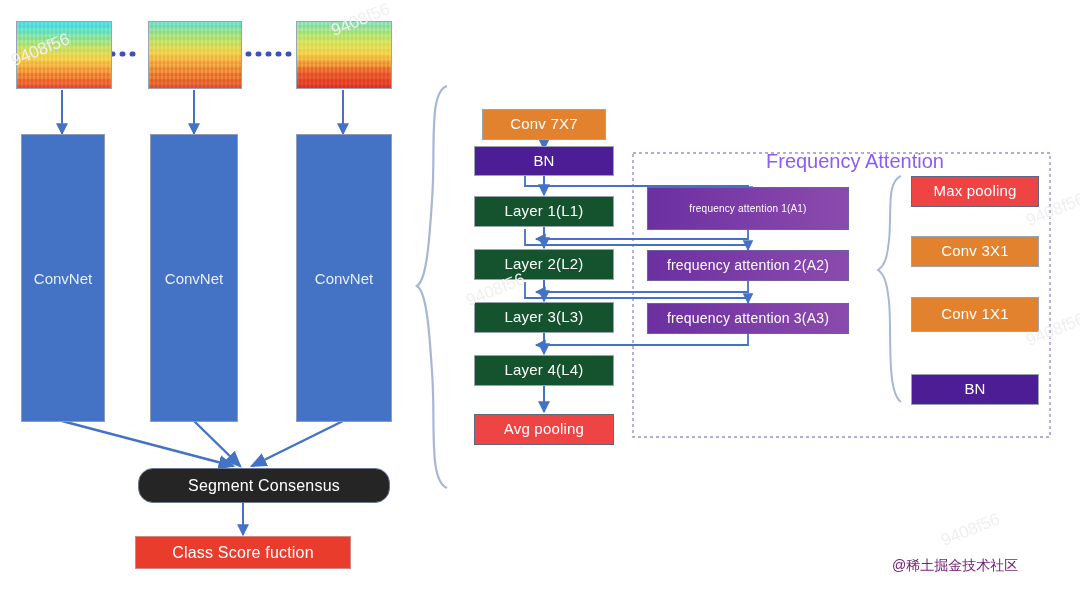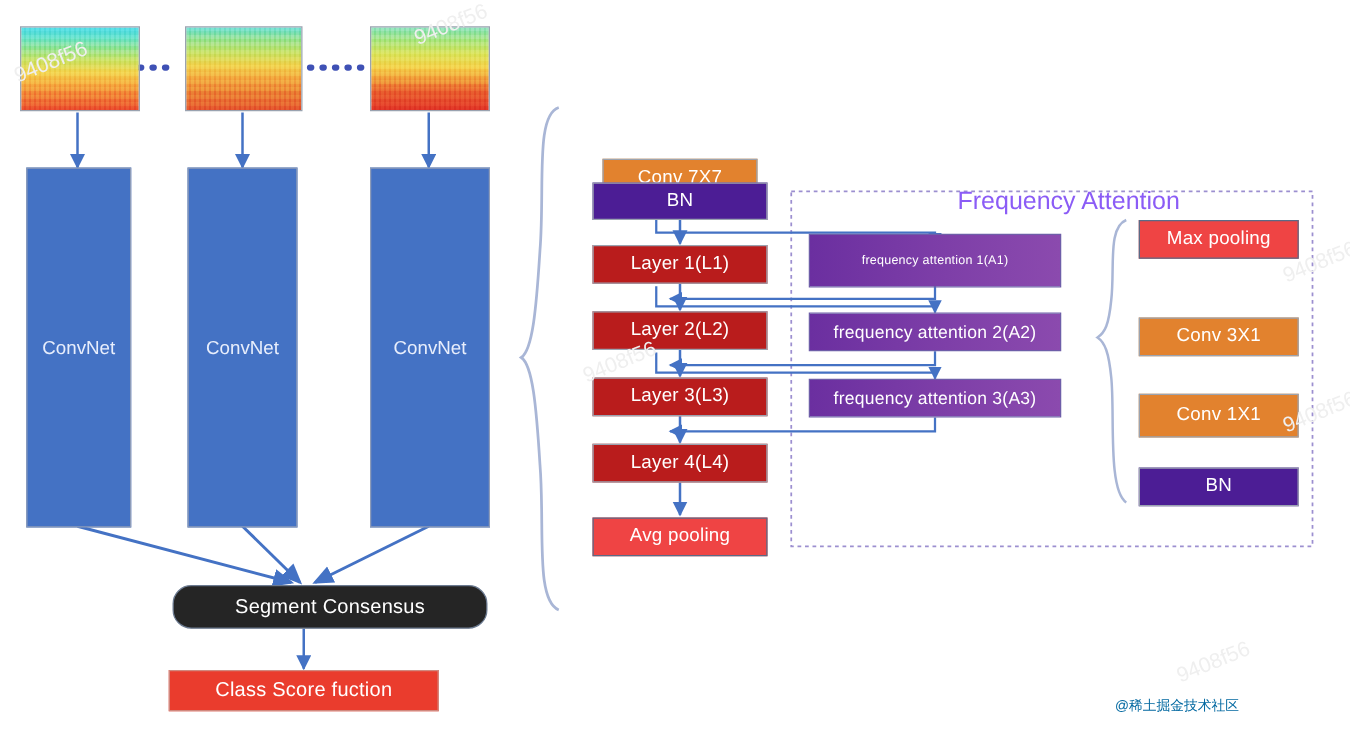--- a/index.html
+++ b/index.html
@@ -2,23 +2,23 @@
 <html><head>
 <meta charset="utf-8">
 <style>
   html,body{margin:0;padding:0;background:#ffffff;}
   body{width:1080px;height:598px;position:relative;overflow:hidden;
        font-family:"Liberation Sans","DejaVu Sans",sans-serif;}
   #canvas{position:absolute;inset:0;width:1080px;height:598px;}
   .blk{position:absolute;box-sizing:border-box;display:flex;align-items:center;
        justify-content:center;color:#ffffff;border:1px solid #9aa3b0;
        letter-spacing:.2px;text-align:center;line-height:1.1;}
-  .blk.orange{background:#E2822E;margin-top:18px;}
+  .blk.orange{background:#E2822E;}
   .blk.green{background:#4c1d95;}
-  .blk.blue{background:#b91c1c;}
+  .blk.blue{background:#14532d;}
   .blk.navy{background:#ef4444;border-color:#5a6a86;}
   .blk.purple{background:linear-gradient(90deg,#6B2FA0 0%,#7E3FA8 55%,#8B4AAE 100%);
               border-color:#6e5ea8;}
   .blk.black{background:#252525;border-color:#6b7a90;}
   .blk.red{background:#EA3C2D;border-color:#d0897f;}
   .convnet{position:absolute;background:#4472C4;border:1px solid #8e9cb8;
            box-sizing:border-box;color:#e8eefc;display:flex;align-items:center;
            justify-content:center;font-size:15px;}
   .spec{position:absolute;border:1px solid #9aa3b0;box-sizing:border-box;
         background:
@@ -29,21 +29,21 @@
   .spec .noise{position:absolute;inset:0;
         background:
           repeating-linear-gradient(90deg,rgba(255,255,255,.13) 0 2px,rgba(0,0,0,.07) 2px 4px),
           repeating-linear-gradient(180deg,rgba(255,255,255,.10) 0 3px,rgba(0,0,0,.06) 3px 6px);
         mix-blend-mode:overlay;}
   .spec.s2{background:linear-gradient(180deg,#63dcd0 0%,#8fe08a 14%,#c3e060 30%,
             #f0cf48 46%,#f2a33c 62%,#ea7a31 78%,#e4522c 100%);}
   .spec.s3{background:linear-gradient(180deg,#7ddfb4 0%,#a5e377 16%,#d8e155 32%,
             #f3cf46 48%,#f09a38 62%,#e85c2c 76%,#e03326 100%);}
   .lbl{position:absolute;color:#8b5cf6;margin-top:43px;}
-  .wm{position:absolute;color:#0369a1;font-size:11px;white-space:nowrap;}
+  .wm{position:absolute;color:#701a75;font-size:14px;white-space:nowrap;}
   .wm2{position:absolute;color:#efefef;font-size:17px;white-space:nowrap;
        transform:rotate(-22deg);}
 </style>
 </head>
 <body>
 
 <svg id="canvas" viewBox="0 0 1080 598">
   <defs>
     <marker id="ah" markerWidth="7" markerHeight="7" refX="5.4" refY="3" orient="auto">
       <path d="M0,0 L6,3 L0,6 z" fill="#4472C4"></path>

